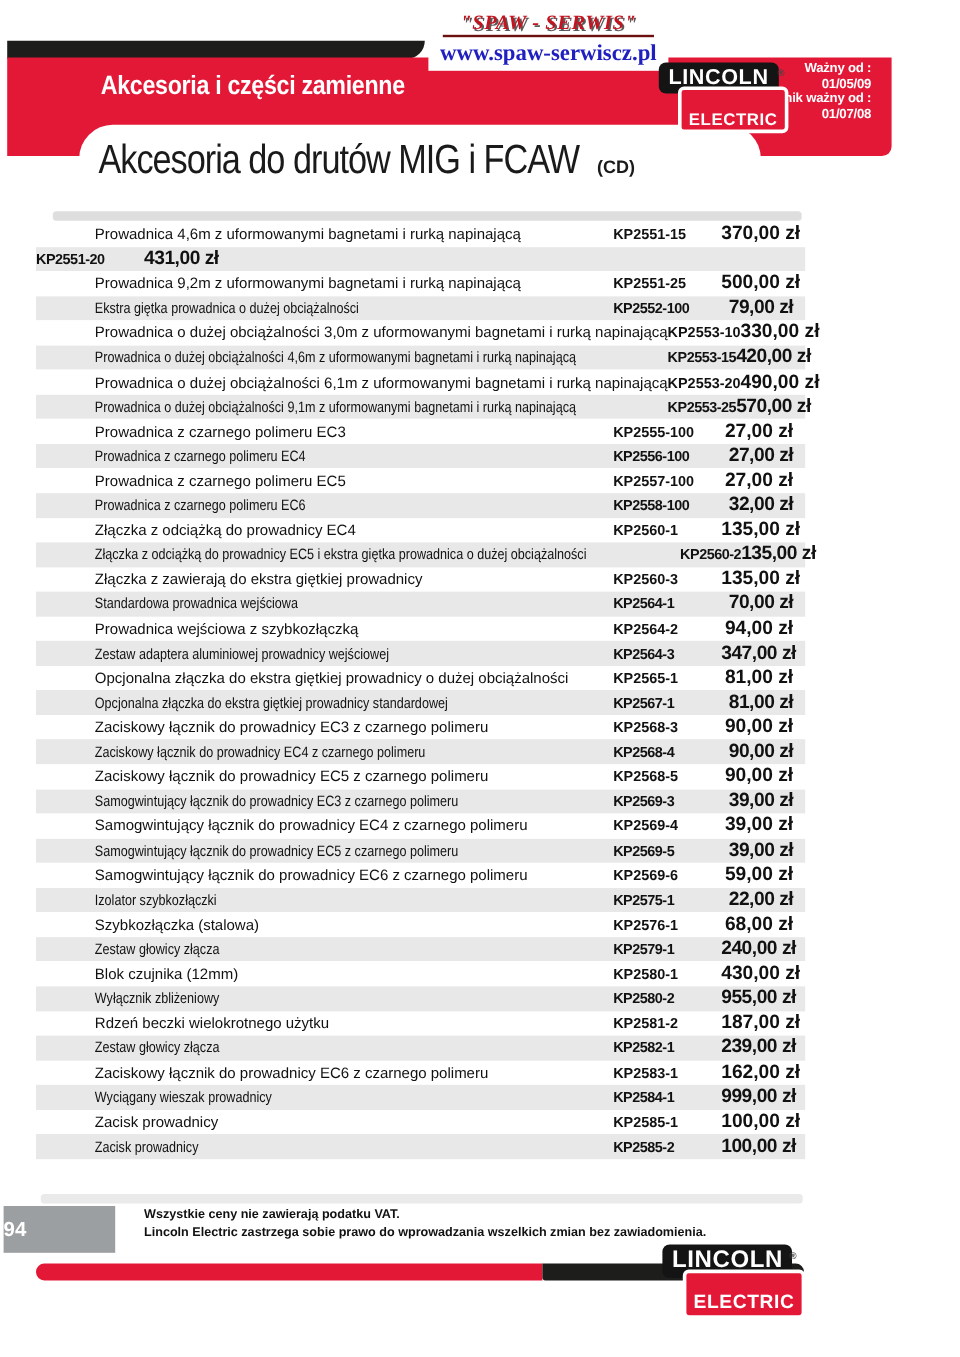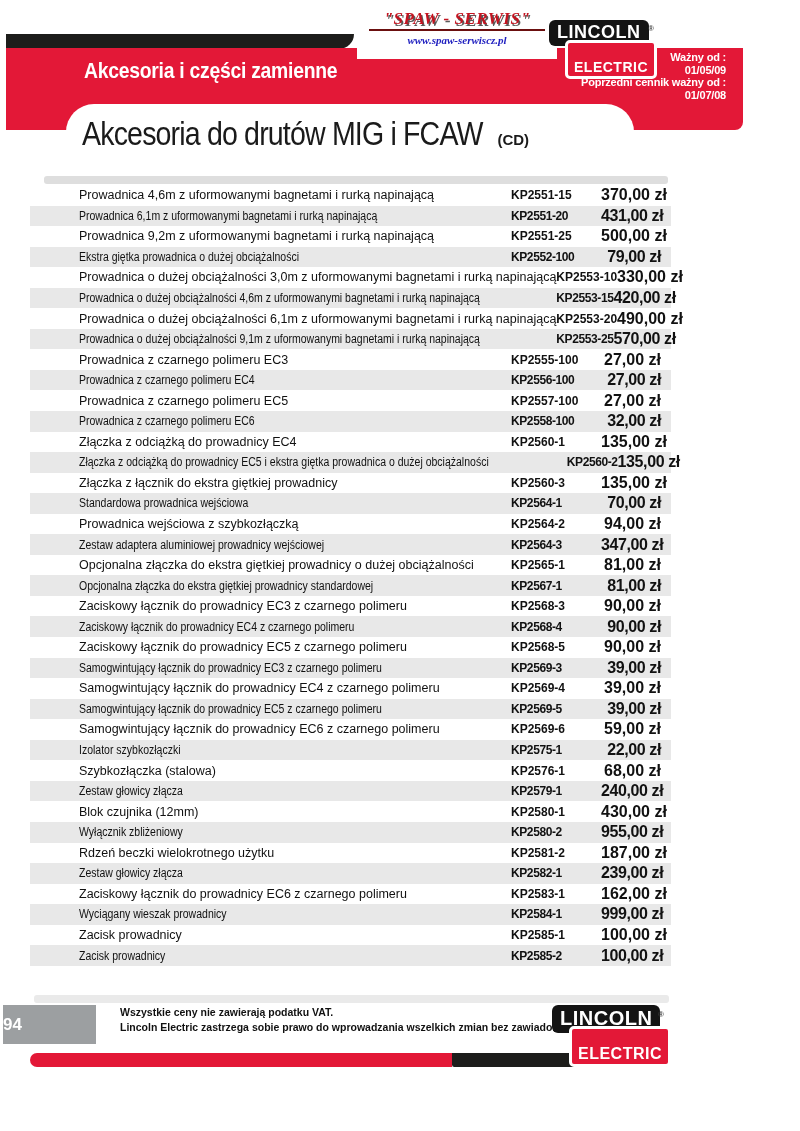--- a/index.html
+++ b/index.html
@@ -28,25 +28,25 @@
     transform:scaleX(0.84);transform-origin:left center;}
   .page-title-suffix{font-size:15px;font-weight:bold;color:#1a1a1a;margin-left:-66px;}
 
   
   .spaw-box{position:absolute;left:357px;top:7px;width:200px;height:52px;background:#fff;
     z-index:4;text-align:center;padding-top:2px;}
   .spaw-name{font-family:"Liberation Serif",serif;font-style:italic;font-weight:bold;
     font-size:17px;color:#c41420;text-shadow:1.5px 1.5px 0 #5a5a5a;letter-spacing:0.5px;
     white-space:nowrap;}
   .spaw-underline{width:176px;margin:0 auto;border-bottom:2px solid #6b0f0f;}
-  .spaw-url{font-family:"Liberation Serif",serif;font-style:italic;font-weight:bold;
-    font-size:11px;color:#2020c0;margin-top:3px;}
-
-  
-  .llogo{position:absolute;z-index:5;width:120px;}
+  .spaw-url{font-family:"Liberation Serif",serif;font-weight:bold;
+    font-size:19px;color:#2020c0;margin-top:3px;}
+
+  
+  .llogo{position:absolute;z-index:5;width:120px;margin-top:32px;}
   .llogo .l1{display:inline-block;background:#141414;color:#fff;font-weight:bold;
     border-radius:6px;padding:2px 8px 3px 8px;letter-spacing:0.5px;}
   .llogo .l2{display:block;position:relative;width:fit-content;background:var(--red);
     color:#fff;font-weight:bold;border:3px solid #fff;border-radius:5px;
     padding:16px 6px 1px 6px;letter-spacing:0.5px;}
   .llogo .reg{position:absolute;font-size:8px;color:#444;font-weight:bold;}
   .llogo-top{left:549px;top:20px;}
   .llogo-top .l1{font-size:18px;}
   .llogo-top .l2{font-size:14px;margin:-6px 0 0 16px;}
   .llogo-top .reg{left:99px;top:4px;}
@@ -121,21 +121,20 @@
 
   <div class="divider divider-top"></div>
 
   <div class="price-table">
       <div class="trow">
         <div class="td desc"><span>Prowadnica 4,6m z uformowanymi bagnetami i rurką napinającą</span></div>
         <div class="td code">KP2551-15</div>
         <div class="td price">370,00 zł</div>
       </div>
       <div class="trow alt">
-        <div class="td desc"><span>Prowadnica 6,1m z uformowanymi bagnetami i rurką napinającą</span></div>
         <div class="td code">KP2551-20</div>
         <div class="td price">431,00 zł</div>
       </div>
       <div class="trow">
         <div class="td desc"><span>Prowadnica 9,2m z uformowanymi bagnetami i rurką napinającą</span></div>
         <div class="td code">KP2551-25</div>
         <div class="td price">500,00 zł</div>
       </div>
       <div class="trow alt">
         <div class="td desc"><span>Ekstra giętka prowadnica o dużej obciążalności</span></div>
@@ -186,21 +185,21 @@
         <div class="td desc"><span>Złączka z odciążką do prowadnicy EC4</span></div>
         <div class="td code">KP2560-1</div>
         <div class="td price">135,00 zł</div>
       </div>
       <div class="trow alt">
         <div class="td desc"><span>Złączka z odciążką do prowadnicy EC5 i ekstra giętka prowadnica o dużej obciążalności</span></div>
         <div class="td code">KP2560-2</div>
         <div class="td price">135,00 zł</div>
       </div>
       <div class="trow">
-        <div class="td desc"><span>Złączka z łącznik do ekstra giętkiej prowadnicy</span></div>
+        <div class="td desc"><span>Złączka z zawierają do ekstra giętkiej prowadnicy</span></div>
         <div class="td code">KP2560-3</div>
         <div class="td price">135,00 zł</div>
       </div>
       <div class="trow alt">
         <div class="td desc"><span>Standardowa prowadnica wejściowa</span></div>
         <div class="td code">KP2564-1</div>
         <div class="td price">70,00 zł</div>
       </div>
       <div class="trow">
         <div class="td desc"><span>Prowadnica wejściowa z szybkozłączką</span></div>

